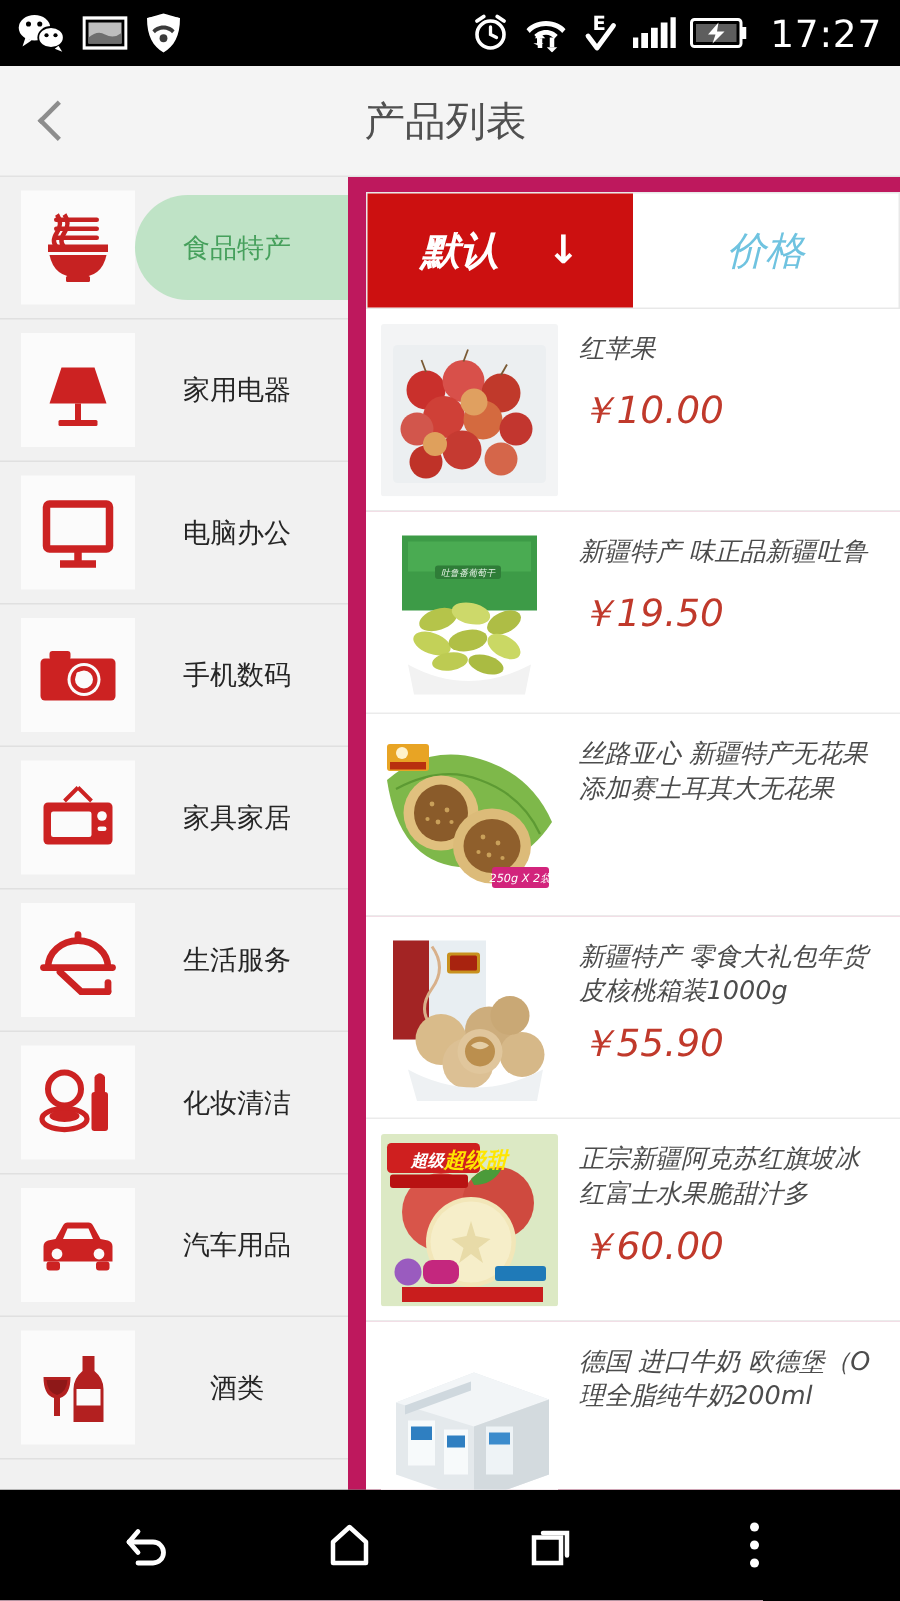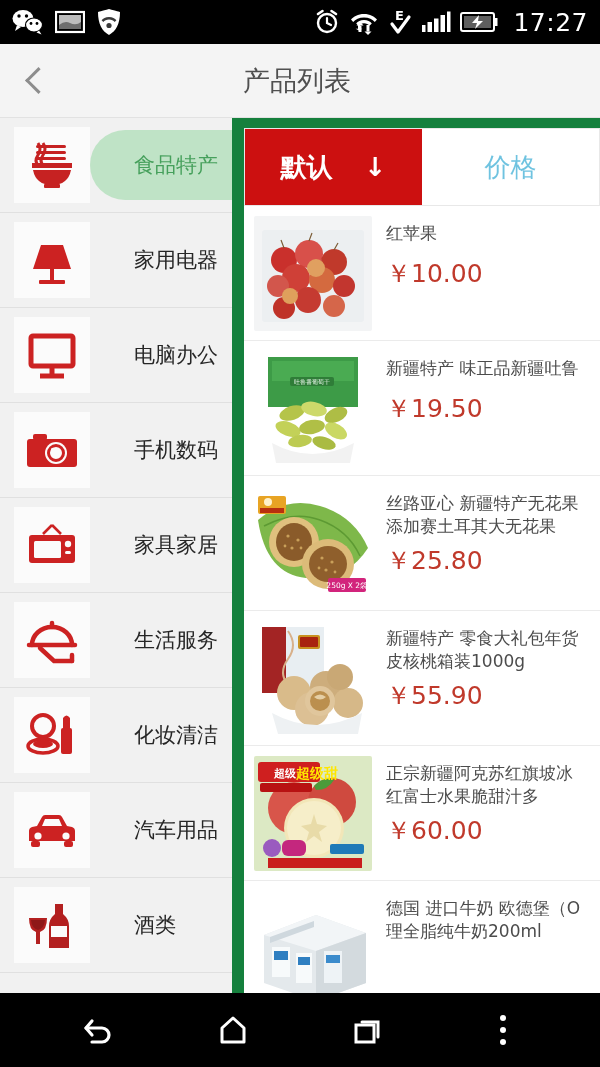--- a/index.html
+++ b/index.html
@@ -45,32 +45,31 @@
   .sidebar { width: 232px; background: #f1f1f1; flex: none; overflow: hidden; }
   .cat {
     height: 95px; display: flex; align-items: center;
     border-bottom: 1px solid #e0e0e0; position: relative; padding-left: 14px;
   }
   .cat-icon {
     width: 76px; height: 76px; background: #fbfbfb; flex: none;
     display: flex; align-items: center; justify-content: center;
   }
   .cat-label {
-    flex: 1; font-size: 21px; color: #262626;
+    flex: 1; text-align: center; font-size: 18px; color: #262626;
     padding-right: 6px;
-    margin-left: 44px;
   }
   .cat.active .cat-pill {
     position: absolute; left: 90px; right: 0; top: 12px; bottom: 12px;
     background: #bfe3c6; border-radius: 36px 0 0 36px;
   }
   .cat.active .cat-label { position: relative; color: #46a05c; }
 
   
-  .content { flex: 1; background: #15803d; overflow: hidden; }
+  .content { flex: 1; background: #be185d; overflow: hidden; font-style: italic; }
   .sortbar {
     display: flex; height: 78px; background: #ffffff; margin: 10px 0 0 12px;
     border: 1px solid #e8e8e8;
   }
   .sorttab {
     flex: 1; display: flex; align-items: center; justify-content: center;
     font-size: 26px; position: relative;
   }
   .sorttab.active { background: #cc1010; color: #fff; font-weight: bold; }
   .sorttab .arrow { margin-left: 32px; font-size: 26px; }
@@ -404,21 +403,20 @@
             <rect x="4" y="10" width="28" height="18" rx="2" fill="#e8a424"></rect>
             <circle cx="14" cy="16" r="4" fill="#fff2cc"></circle>
             <rect x="6" y="22" width="24" height="5" fill="#b8300f"></rect>
             <rect x="74" y="92" width="38" height="14" rx="2" fill="#d2247c"></rect>
             <text class="badge-txt" x="93" y="102" font-size="7.5" fill="#fff" text-anchor="middle" font-family="DejaVu Sans, sans-serif">250g X 2袋</text>
           </svg>
         </div>
         <div class="prod-info">
           <div class="prod-title">丝路亚心 新疆特产无花果
 添加赛土耳其大无花果</div>
-          <div class="prod-price two-line">￥25.80</div>
         </div>
       </div>
 
       <div class="prod">
         <div class="prod-thumb">
           <svg width="118" height="115" viewBox="0 0 118 115">
             <rect width="118" height="115" fill="#ffffff"></rect>
             <rect x="8" y="6" width="62" height="66" fill="#e8eef2"></rect>
             <rect x="8" y="6" width="24" height="66" fill="#a32424"></rect>
             <path d="M34 10 q10 14 0 28 q-10 14 0 26" fill="none" stroke="#d8b08a" stroke-width="2"></path>

